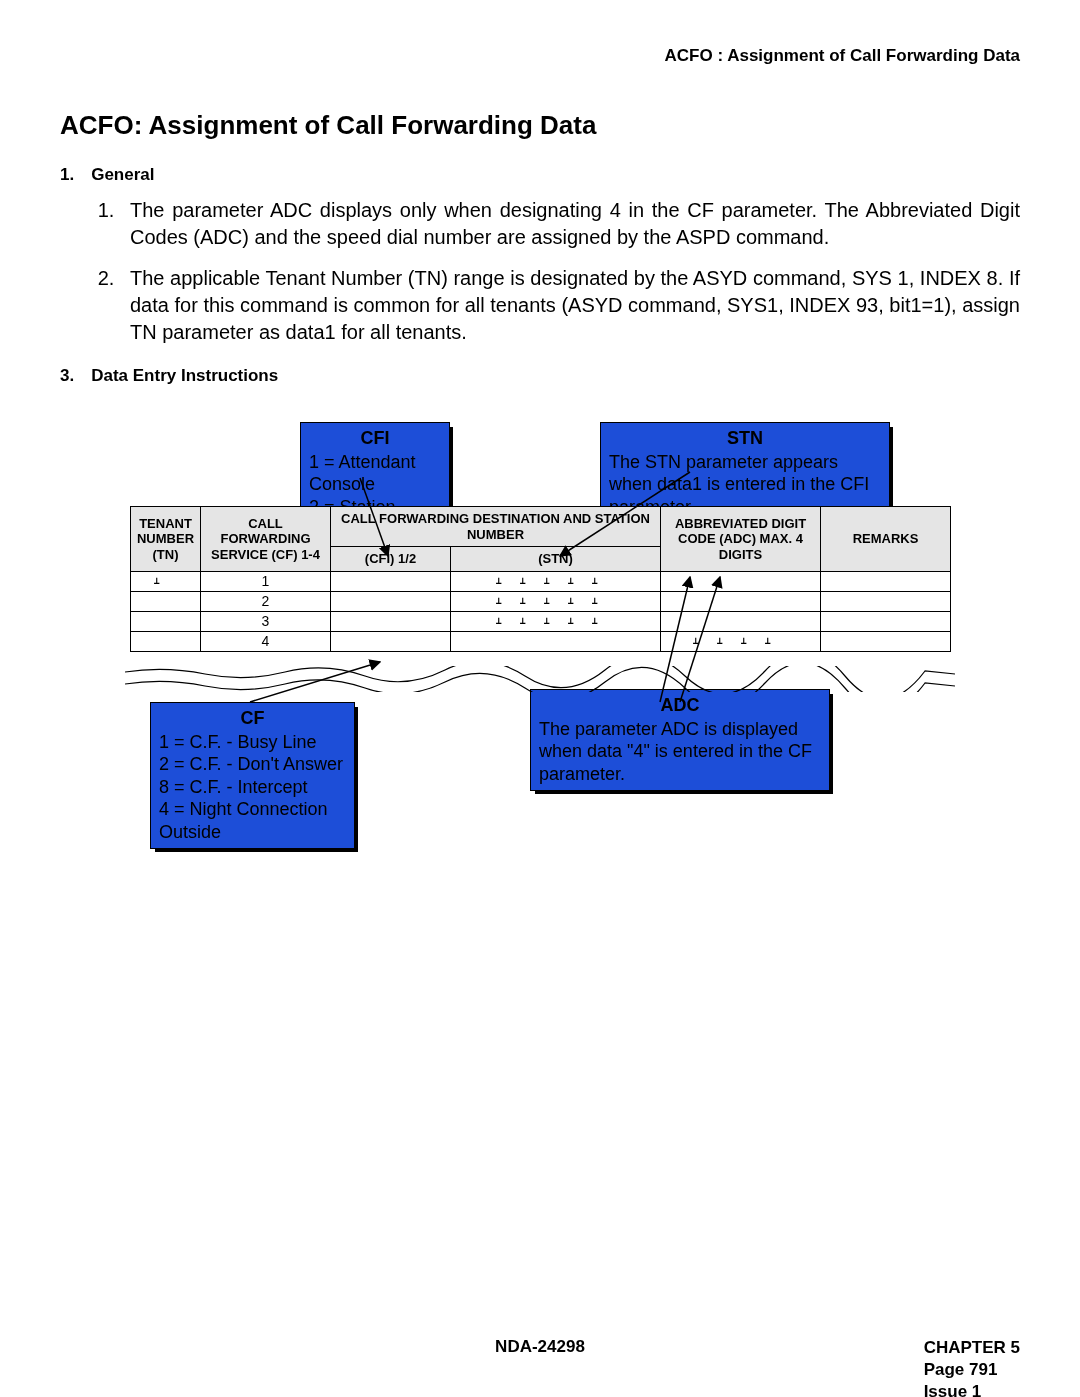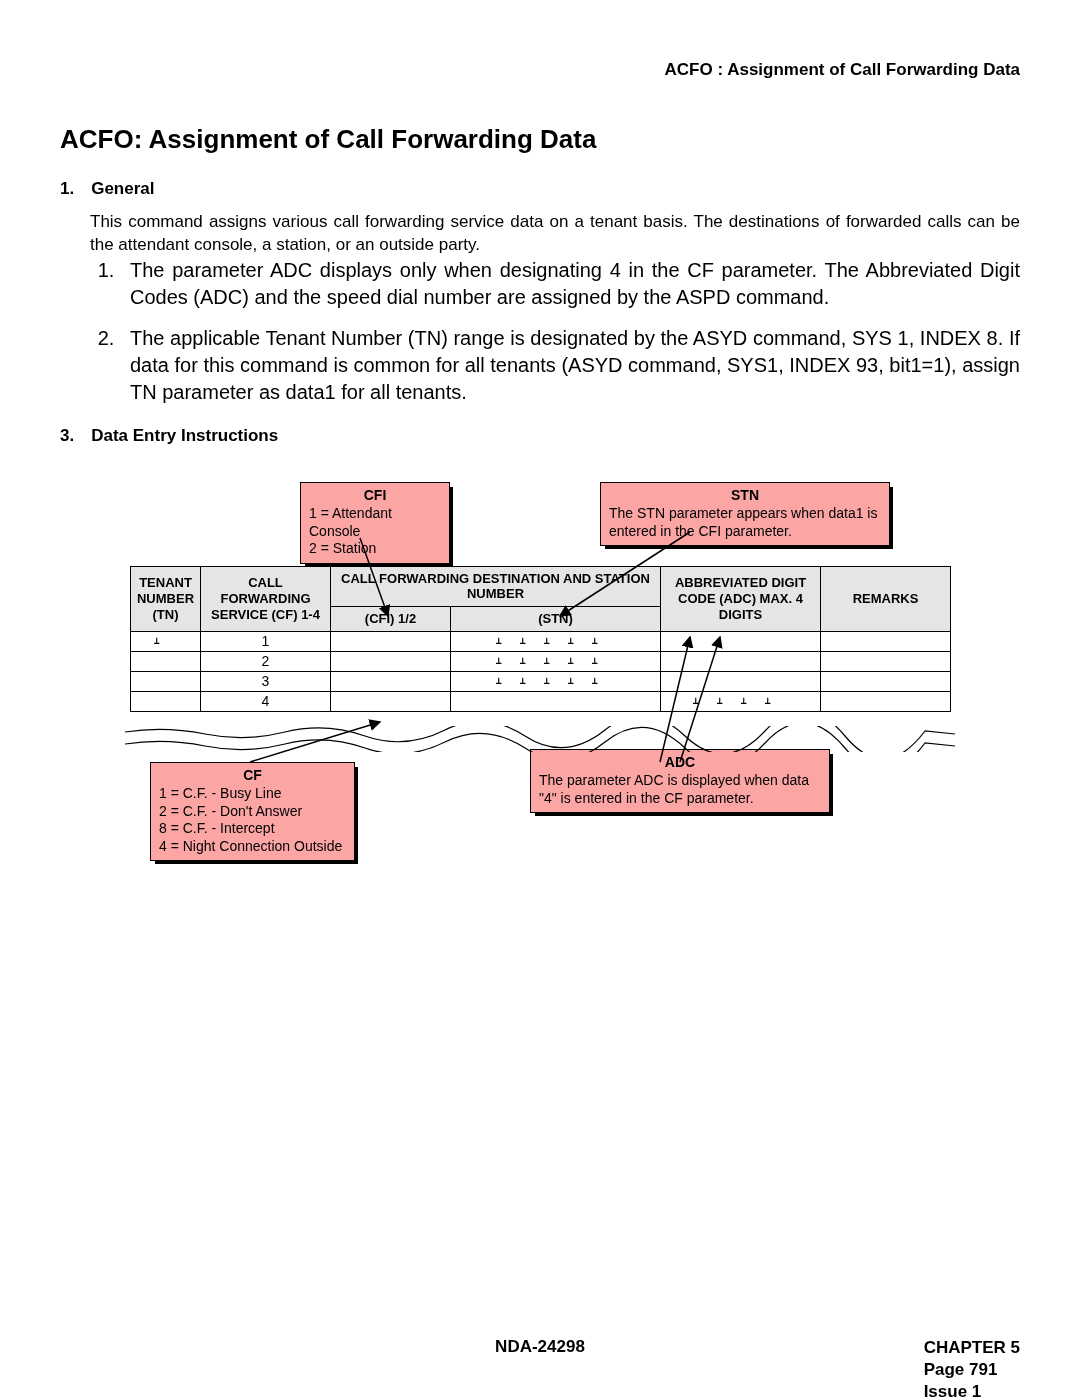--- a/index.html
+++ b/index.html
@@ -8,21 +8,21 @@
     padding: 0;
     background: #fff;
     font-family: Arial, Helvetica, sans-serif;
     color: #000;
     width: 1080px;
   }
   .page {
     width: 1080px;
     min-height: 1397px;
     position: relative;
-    padding: 60px 60px 60px 60px;
+    padding: 46px 60px 60px 60px;
   }
   .running-header {
     text-align: right;
     font-weight: bold;
     font-size: 17px;
     margin-bottom: 44px;
   }
   .title {
     font-size: 26px;
     font-weight: bold;
@@ -54,24 +54,24 @@
 
   .diagram-wrap {
     position: relative;
     width: 820px;
     margin: 36px auto 0 auto;
     height: 380px;
   }
 
   .callout {
     position: absolute;
-    background: #fca5a5;
+    background: #1d4ed8;
     border: 1.2px solid #000;
     padding: 4px 8px 5px 8px;
-    font-size: 14px;
+    font-size: 18px;
     line-height: 1.25;
   }
   .callout-shadow {
     position: absolute;
     inset: 0;
     box-shadow: 4px 4px 0 #000;
     pointer-events: none;
   }
   .callout .callout-title {
     display:block;
@@ -155,21 +155,20 @@
 </head>
 <body>
 
 <div class="page">
 
   <div class="running-header">ACFO : Assignment of Call Forwarding Data</div>
 
   <h1 class="title">ACFO: Assignment of Call Forwarding Data</h1>
 
   <div class="section-heading">1. General</div>
-  <div class="section-body">This command assigns various call forwarding service data on a tenant basis. The destinations of forwarded calls can be the attendant console, a station, or an outside party.</div>
 
   <ol class="ordered">
     <li>The parameter ADC displays only when designating 4 in the CF parameter. The Abbreviated Digit Codes (ADC) and the speed dial number are assigned by the ASPD command.</li>
     <li>The applicable Tenant Number (TN) range is designated by the ASYD command, SYS 1, INDEX 8. If data for this command is common for all tenants (ASYD command, SYS1, INDEX 93, bit1=1), assign TN parameter as data1 for all tenants.</li>
   </ol>
 
   <div class="section-heading">3. Data Entry Instructions</div>
 
   <div class="diagram-wrap">
 

